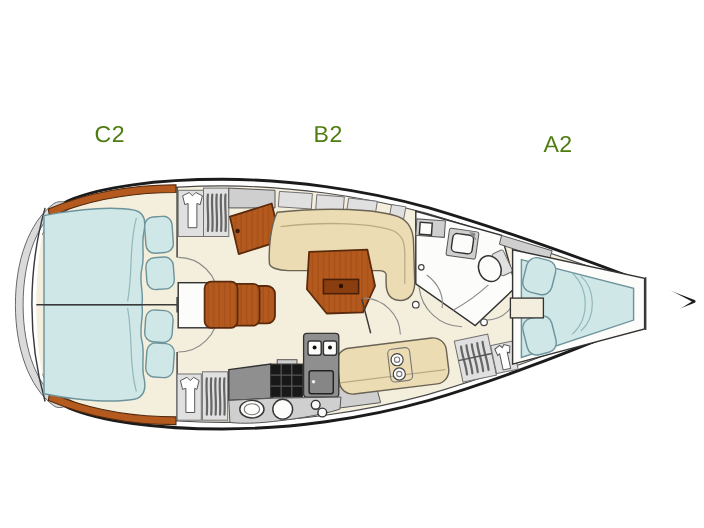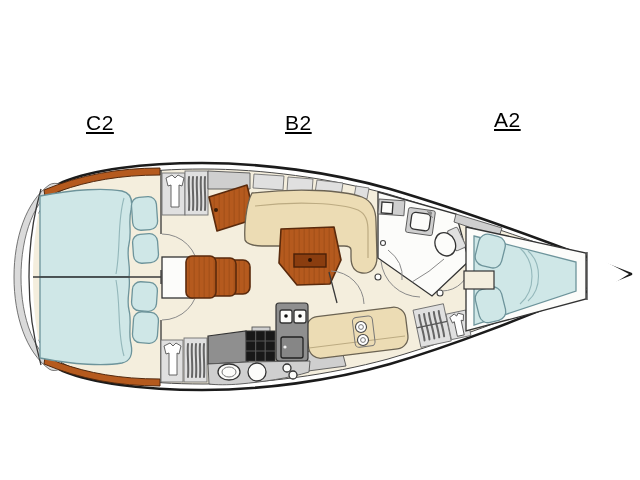--- a/index.html
+++ b/index.html
@@ -1,18 +1,18 @@
 <!DOCTYPE html>
 <html style="--outline: #1b1b1b; --floor: #f4eedd; --wood: #b55a1e; --woodline: #5a2a0c; --cushion: #cfe7e7; --cushionline: #6d949b; --upholstery: #ecdcb4; --upholsteryline: #6b6353; --graydark: #8f8f8f; --graymid: #cfcfcf; --graylight: #e0e0e0; --fixturewhite: #fcfcfa;"><head>
 <meta charset="utf-8">
 <style>
   html,body{margin:0;padding:0;background:#fff;}
   .screen{position:relative;width:640px;height:480px;background:#ffffff;overflow:hidden;
           font-family:"Liberation Sans",sans-serif;}
-  .lbl{position:absolute;font-size:21px;line-height:1;color:#000000;letter-spacing:.5px;text-decoration:underline;}
+  .lbl{position:absolute;font-size:21px;line-height:1;color:#4d7c0f;letter-spacing:.5px;}
   svg{position:absolute;left:0;top:0;}
 
   
   .hull-outer{fill:#ffffff;stroke:var(--outline,#1b1b1b);stroke-width:2.6;stroke-linejoin:round;}
   .hull-inner{fill:var(--floor,#f4eedd);stroke:#4a4a4a;stroke-width:1;}
   .sternwhite{fill:#ffffff;stroke:none;}
   .crescent{fill:#dadada;stroke:#555;stroke-width:.8;}
   .line{fill:none;stroke:#3a3a3a;stroke-width:1.3;}
   .thin{fill:none;stroke:#777;stroke-width:1;}
   .arc{fill:none;stroke:#8a8a8a;stroke-width:1;}
@@ -34,21 +34,21 @@
   .pw-bg{fill:var(--wood,#b55a1e);}
   .pw-st{fill:#9c4a13;opacity:.5;}
 </style>
 </head>
 <body style="background: rgb(255, 255, 255);">
 
 <div class="screen">
 
   <div class="lbl" style="left:86px;top:112px">C2</div>
   <div class="lbl" style="left:285px;top:112px">B2</div>
-  <div class="lbl" style="left:494px;top:109px">A2</div>
+  <div class="lbl" style="left:494px;top:121px">A2</div>
 
   <svg width="640" height="480" viewBox="0 0 640 480">
     <defs>
       <pattern id="wg" width="5" height="5" patternUnits="userSpaceOnUse">
         <rect width="5" height="5" class="pw-bg"></rect>
         <rect x="3.4" width="1.6" height="5" class="pw-st"></rect>
       </pattern>
     </defs>
 
     <path class="hull-outer" d="M 631,274 C 562,247 478,215 390,189 C 330,172 262,163 202,163 C 142,163 92,170 63,182

